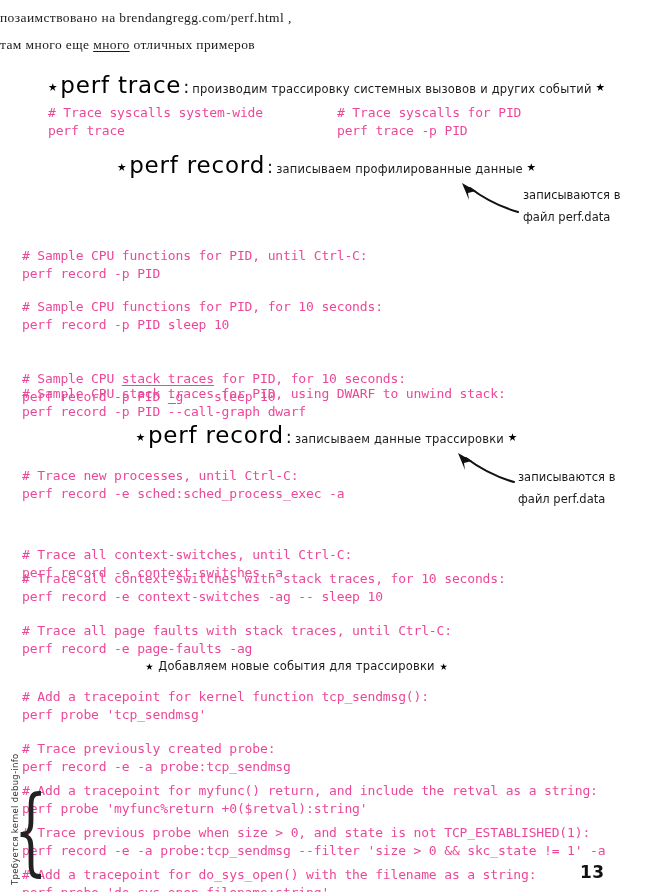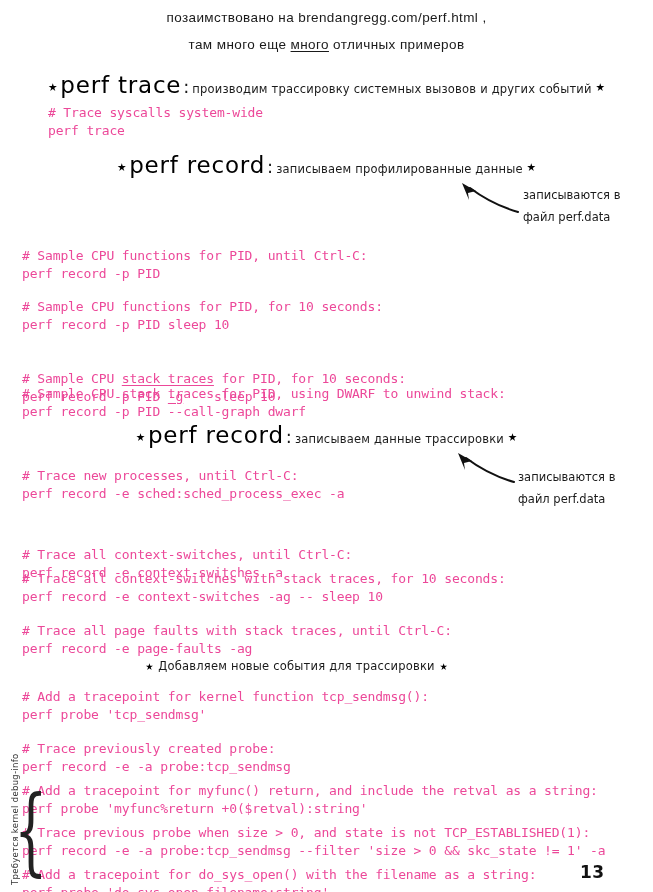--- a/index.html
+++ b/index.html
@@ -18,22 +18,21 @@
 
   .slide {
     position: absolute;
     inset: 0;
   }
 
   .header-note {
     position: absolute;
     left: 0;
     right: 0;
-    text-align: center;
-    font-family: Liberation Sans, sans-serif;
+    font-family: Liberation Serif, serif;
     font-size: 13.5px;
     letter-spacing: .4px;
     color: #1a1a1a;
     white-space: nowrap;
   }
   .header-note .uline {
     text-decoration: underline;
     text-underline-offset: 2px;
   }
 
@@ -163,20 +162,22 @@
   <div class="section" style="top:72px;">
     <span class="star left">★</span>
     <span class="cmd">perf trace</span>
     <span class="colon">:</span>
     <span class="desc">производим трассировку системных вызовов и других событий</span>
     <span class="star right">★</span>
   </div>
 
   <div class="code" style="left:48px; top:104px;"># Trace syscalls system-wide
 perf trace</div>
+  <div class="code" style="left:337px; top:104px;"># Trace syscalls for PID
+perf trace -p PID</div>
 
   <div class="section" style="top:152px;">
     <span class="star left">★</span>
     <span class="cmd">perf record</span>
     <span class="colon">:</span>
     <span class="desc">записываем профилированные данные</span>
     <span class="star right">★</span>
   </div>
 
   <svg class="arrow" style="left:452px; top:180px;" width="70" height="34" viewBox="0 0 70 34">

